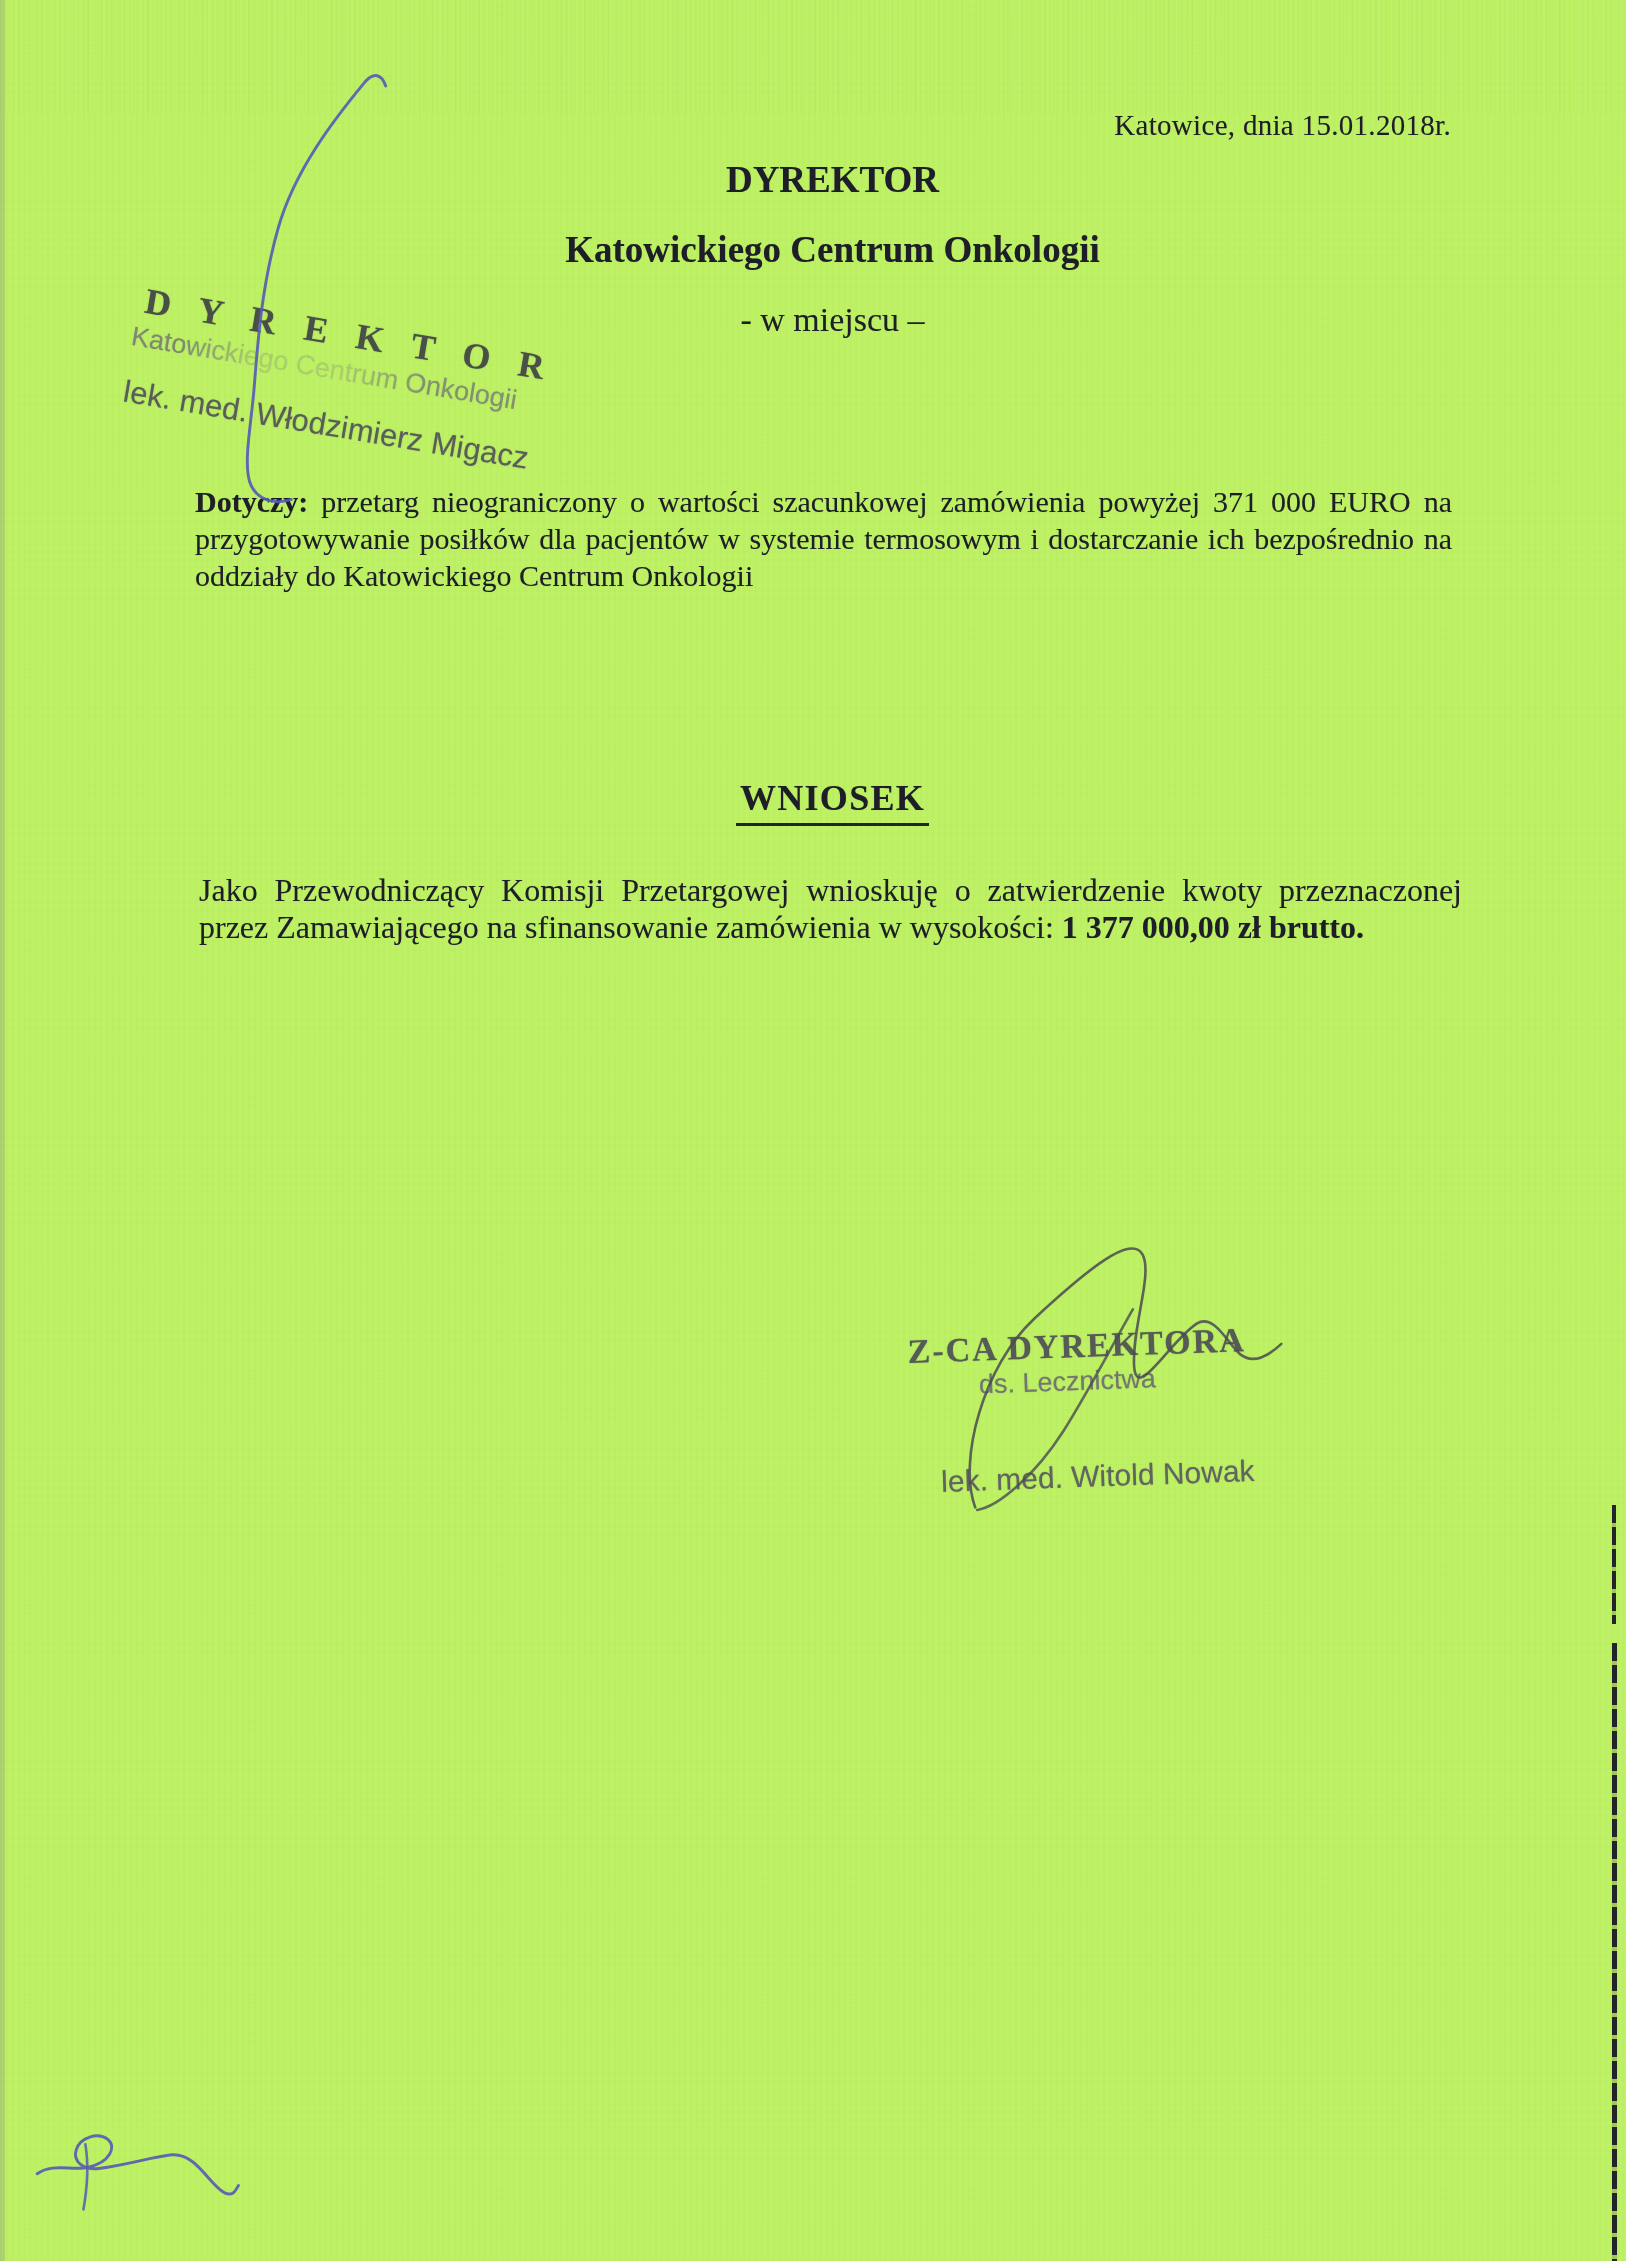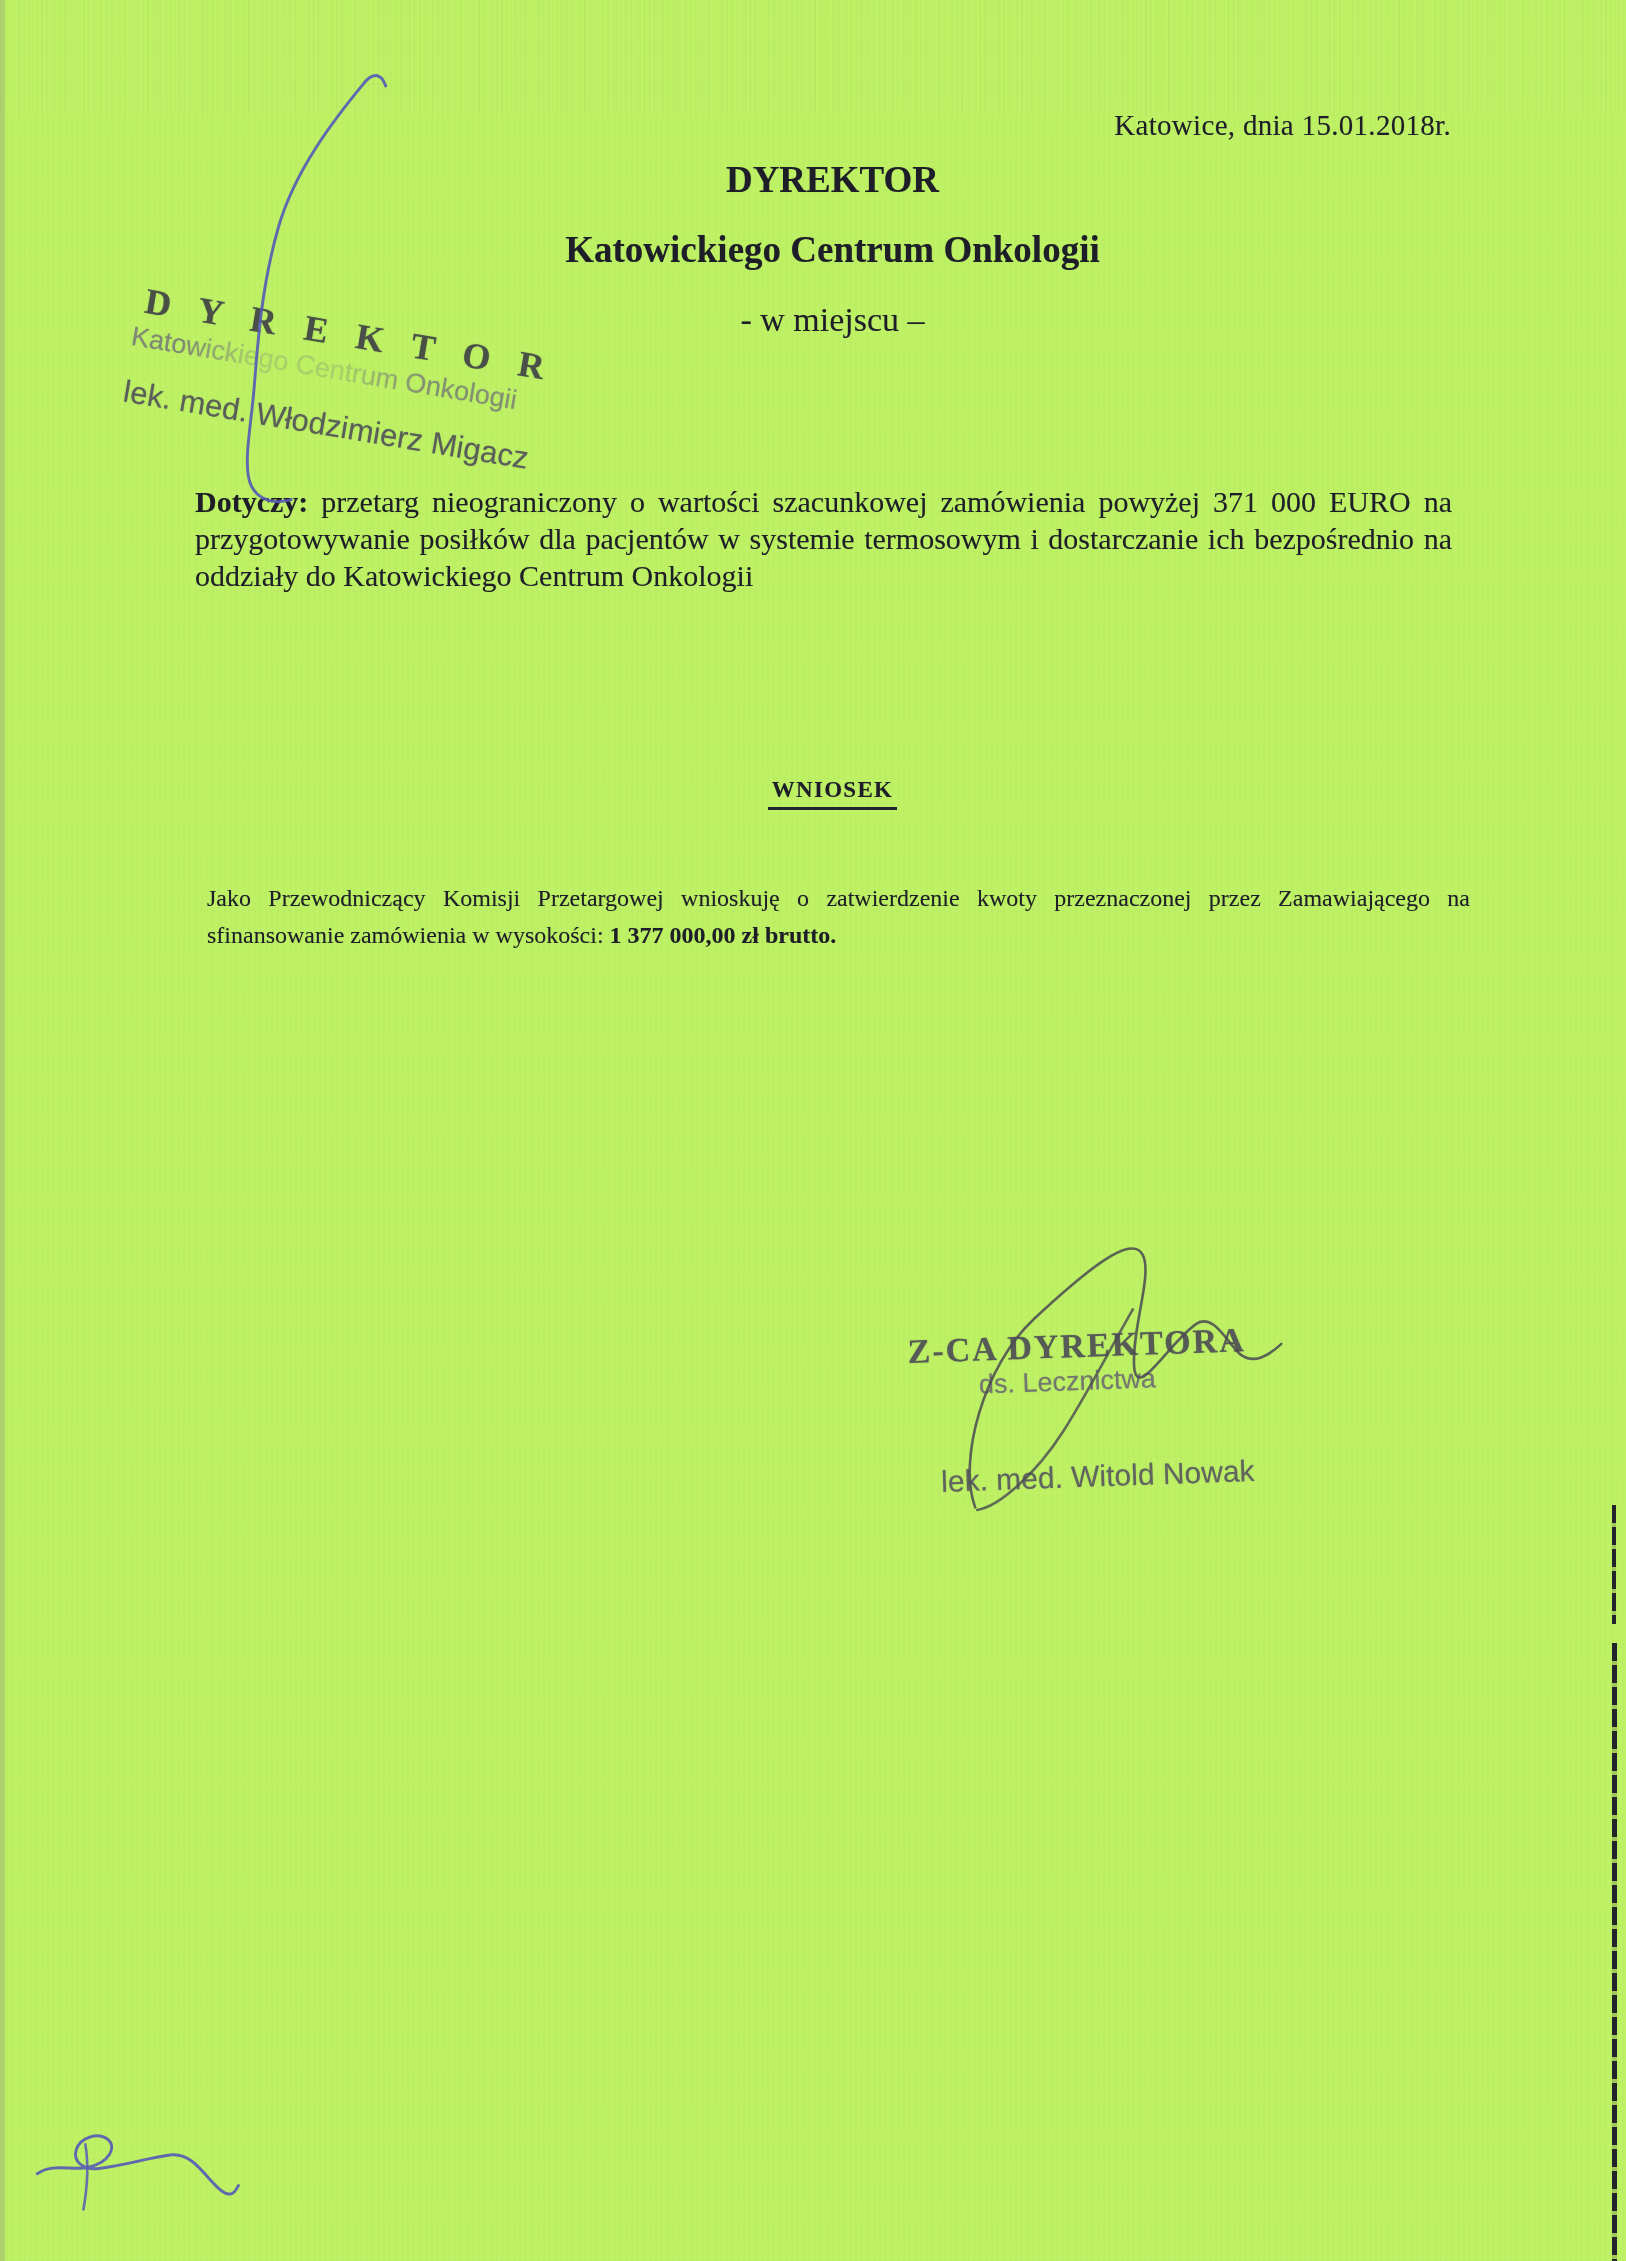--- a/index.html
+++ b/index.html
@@ -66,27 +66,27 @@
     font-size:30px; line-height:37px; text-align:justify;
     text-shadow:0 0 0.7px rgba(30,30,40,.3);
   }
   .caseref {
     position:absolute; left:195px; top:610px;
     font-size:30px; white-space:nowrap;
     text-shadow:0 0 0.7px rgba(30,30,40,.3);
   }
   .wniosek-wrap { position:absolute; left:345px; top:777px; width:975px; text-align:center; }
   .wniosek {
-    font-size:23px; font-weight:bold; letter-spacing:1.3px;
+    font-size:36px; font-weight:bold; letter-spacing:1.3px;
     border-bottom:3.3px solid #23232e; padding:0 3.9px 5.2px 3.9px;
     text-shadow:0 0 0.7px rgba(30,30,40,.3);
   }
   .request {
-    position:absolute; left:191px; top:864px; width:1263px; margin:16px;
-    font-size:24px; line-height:37px; text-align:justify;
+    position:absolute; left:191px; top:864px; width:1263px; margin:8px;
+    font-size:32px; line-height:37px; text-align:justify;
     text-shadow:0 0 0.7px rgba(30,30,40,.3);
   }
 
   
   .stamp-deputy {
     position:absolute; left:907px; top:1333px; width:404px;
     transform:rotate(-2deg); transform-origin:left top; pointer-events:none;
   }
   .zd1 {
     font-family:"Liberation Serif", serif; font-weight:bold; font-size:34px;

